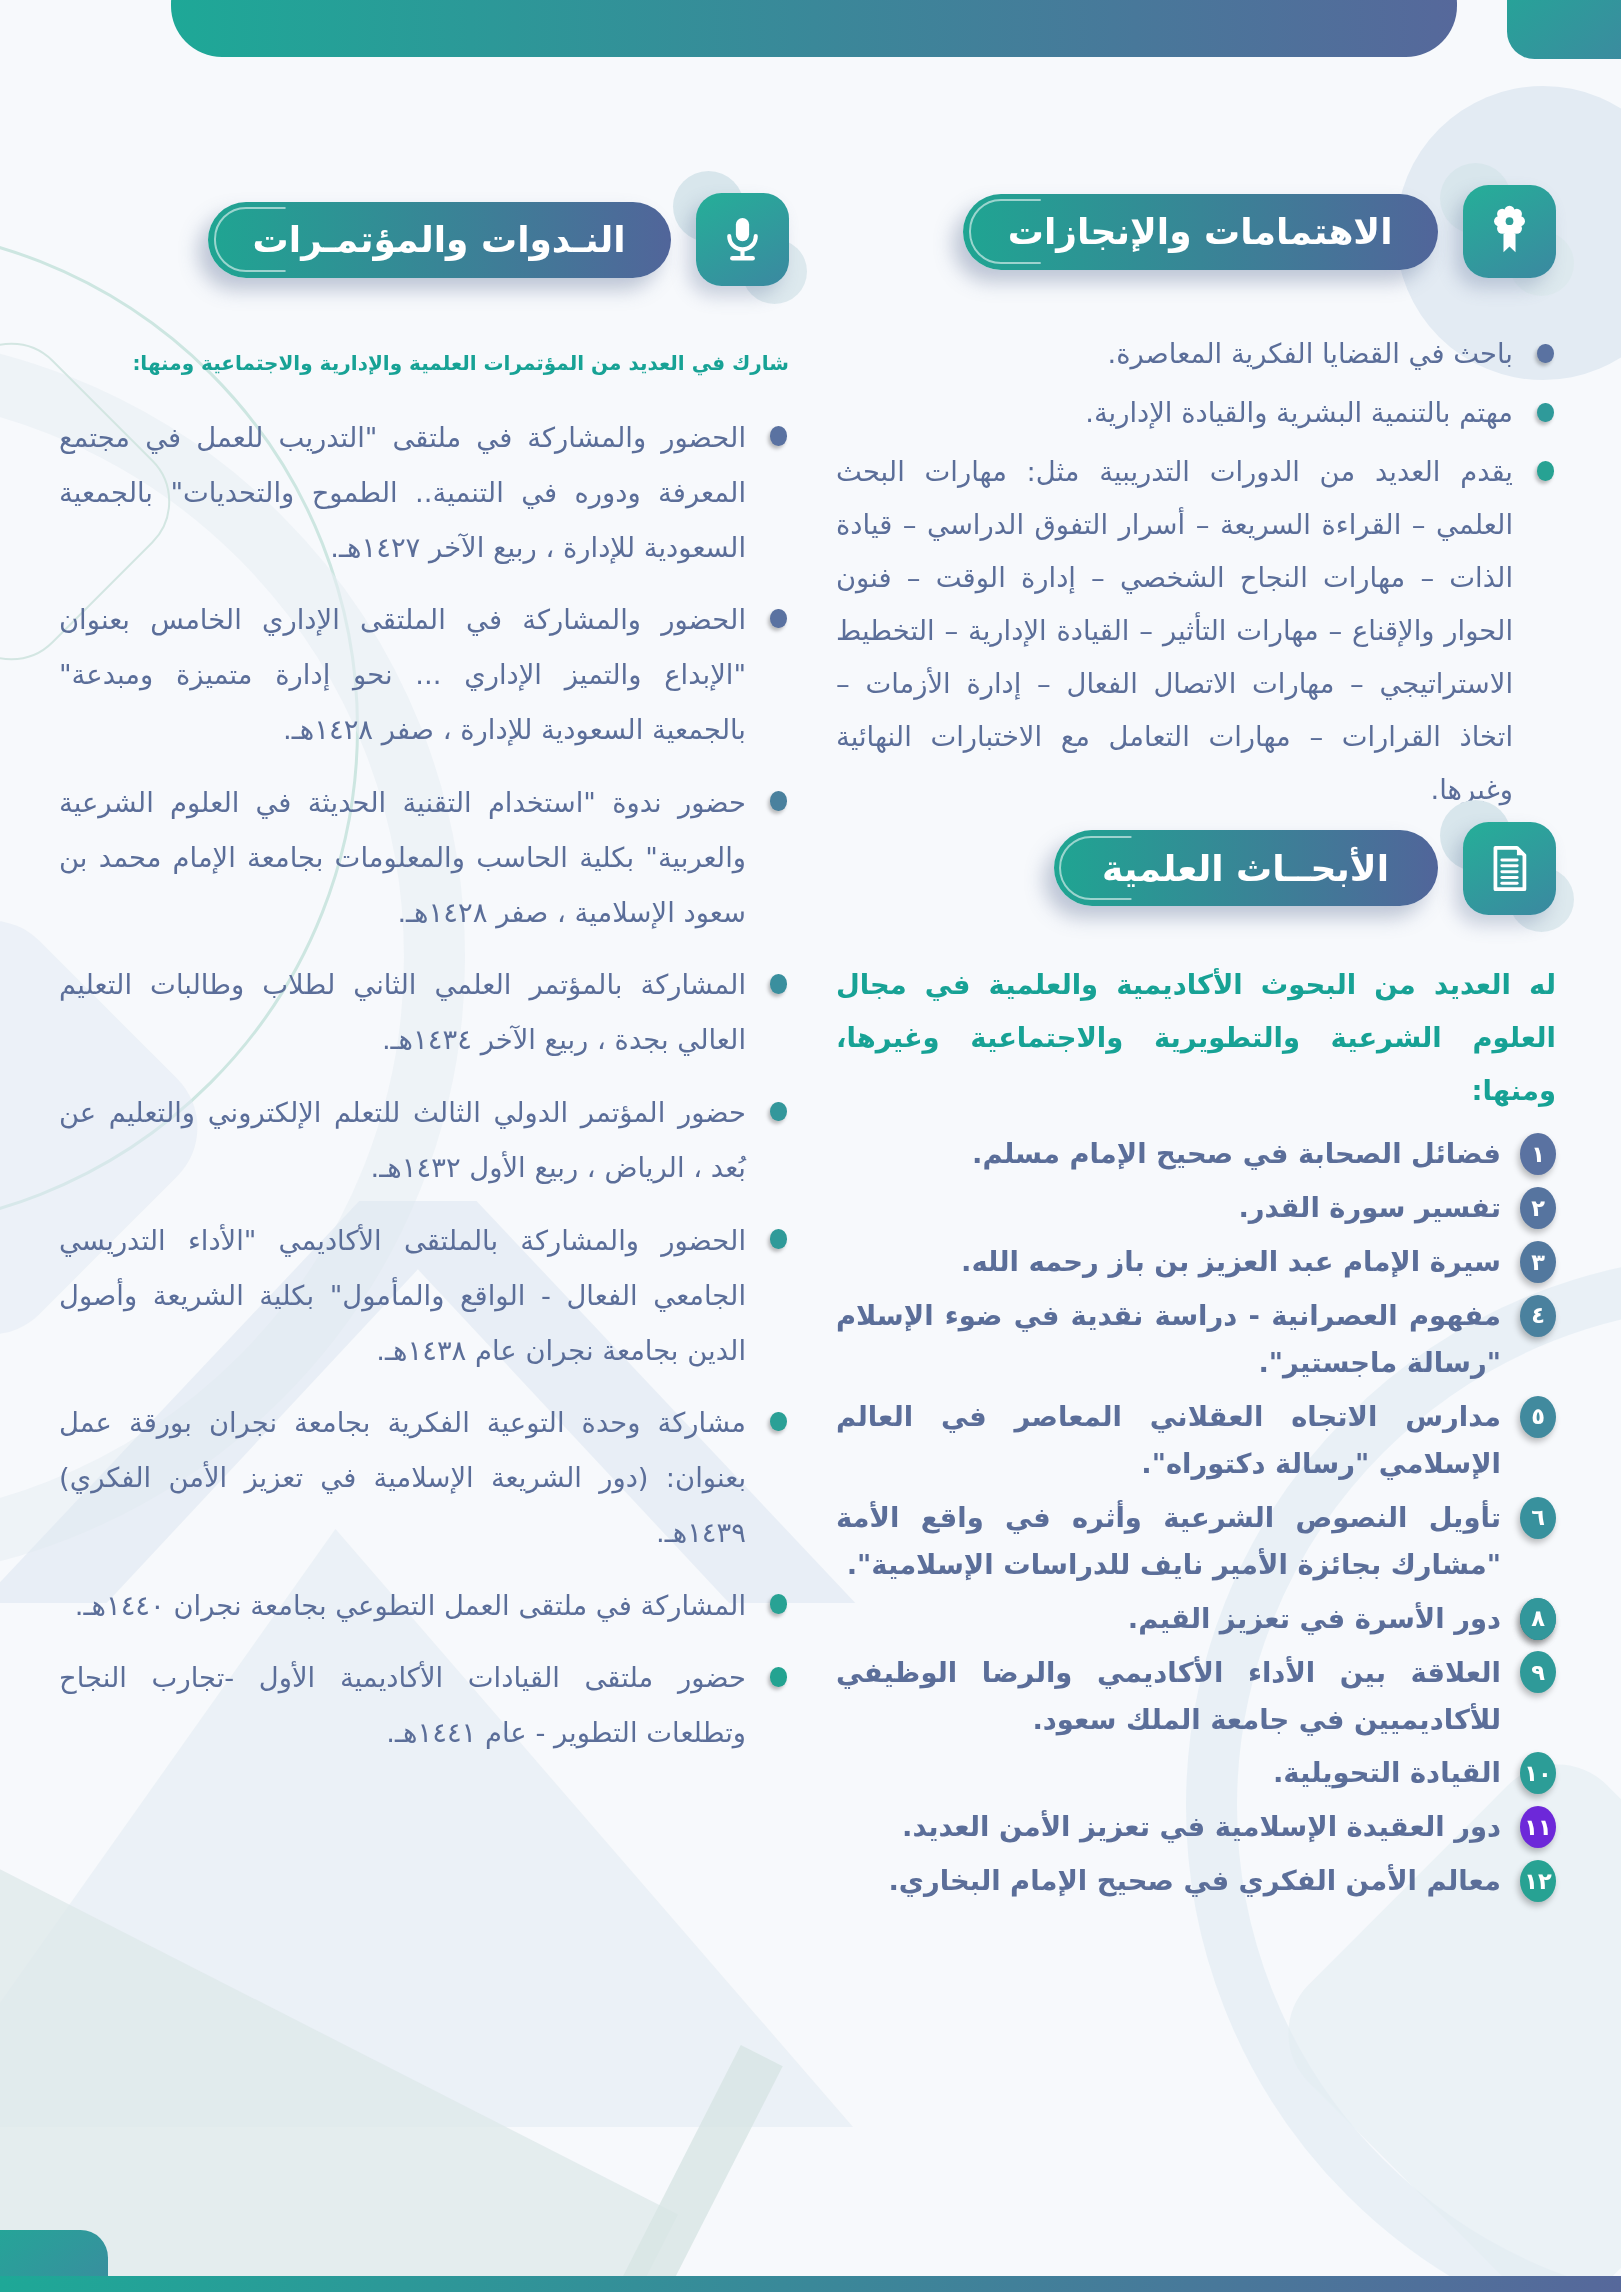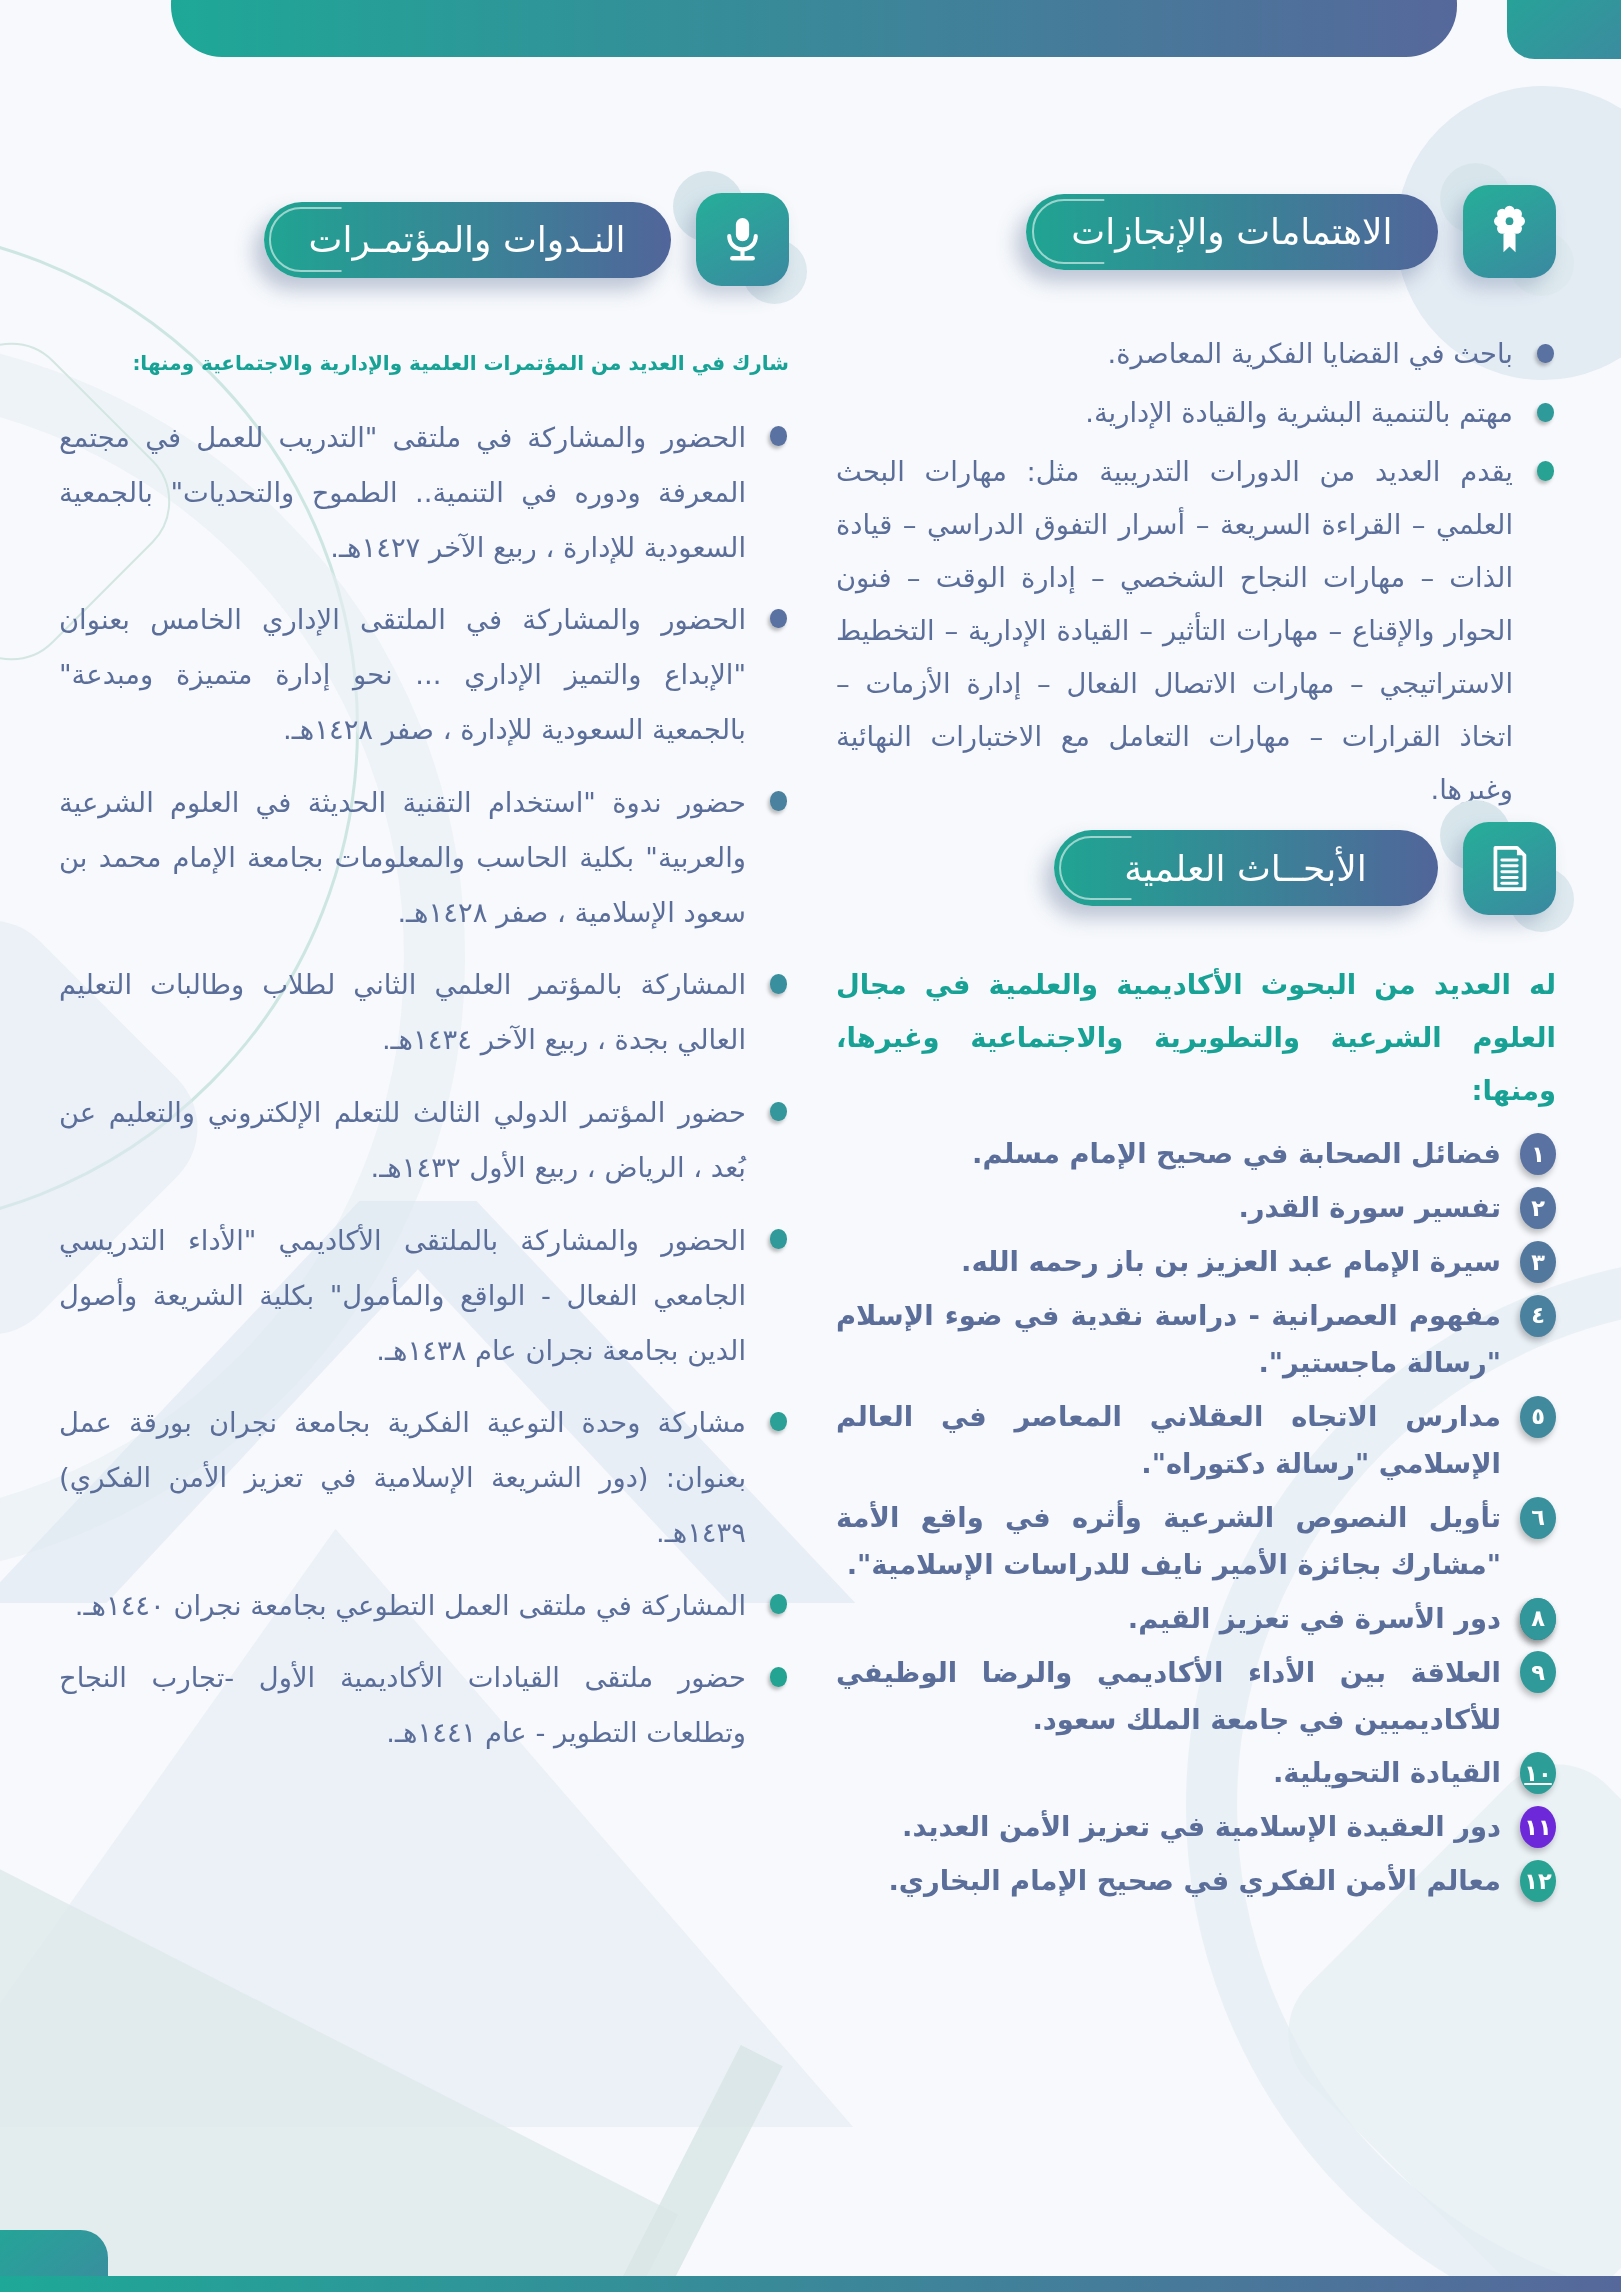--- a/index.html
+++ b/index.html
@@ -49,21 +49,21 @@
     background:#d8e6ec;top:-21.6px;left:-23.5px;}
   .icon-wrap::after{content:"";position:absolute;width:65px;height:65px;border-radius:50%;
     background:#dde9ee;bottom:-17.6px;right:-17.6px;}
   .icon-box{position:relative;width:93px;height:93px;border-radius:25.5px;z-index:1;
     background:linear-gradient(150deg,#27ab99 10%,#3a8aa0 95%);
     box-shadow:-7.8px 9.8px 17.6px rgba(90,110,150,.30);
     display:flex;align-items:center;justify-content:center;}
   .pill{position:relative;height:76px;min-width:294px;padding:0 45px;border-radius:38px;
     background:linear-gradient(to left,#51659a,#1fa592);
     display:flex;align-items:center;justify-content:center;
-    color:#ffffff;font-size:36px;font-weight:normal;white-space:nowrap;
+    color:#ffffff;font-size:36px;font-weight:bold;white-space:nowrap;
     box-shadow:-9.8px 11.8px 19.6px rgba(80,100,140,.35);}
   .pill::before{content:"";position:absolute;top:5.9px;bottom:5.9px;left:5.9px;width:127px;
     border:2px solid rgba(255,255,255,.55);border-radius:32px;
     clip-path:inset(-3.9px 45% -3.9px -3.9px);}
   .sec-header.second{margin-top:3.9px;margin-bottom:43px;}
   
   .intro{color:#17a295;font-weight:bold;text-align:justify;margin:0 0 13.7px;}
   .col-achievements .intro{font-size:27.4px;line-height:53px;}
   .col-conferences .intro{font-size:20px;line-height:57px;margin-bottom:17.6px;}
   ul.blist,ul.numlist{list-style:none;margin:0;padding:0;}
@@ -209,21 +209,21 @@
           <span class="num" style="background: rgb(50, 151, 155);">٨</span>
           <span class="t">دور الأسرة في تعزيز القيم.</span>
         </li>
 
         <li>
           <span class="num" style="background: rgb(47, 154, 153);">٩</span>
           <span class="t">العلاقة بين الأداء الأكاديمي والرضا الوظيفي للأكاديميين في جامعة الملك سعود.</span>
         </li>
 
         <li>
-          <span class="num" style="background: rgb(44, 157, 151); text-decoration: underline;">١٠</span>
+          <span class="num" style="background: rgb(44, 157, 151);">١٠</span>
           <span class="t">القيادة التحويلية.</span>
         </li>
 
         <li>
           <span class="num" style="background: #6d28d9;">١١</span>
           <span class="t">دور العقيدة الإسلامية في تعزيز الأمن العديد.</span>
         </li>
 
         <li>
           <span class="num" style="background: rgb(39, 162, 147);">١٢</span>

